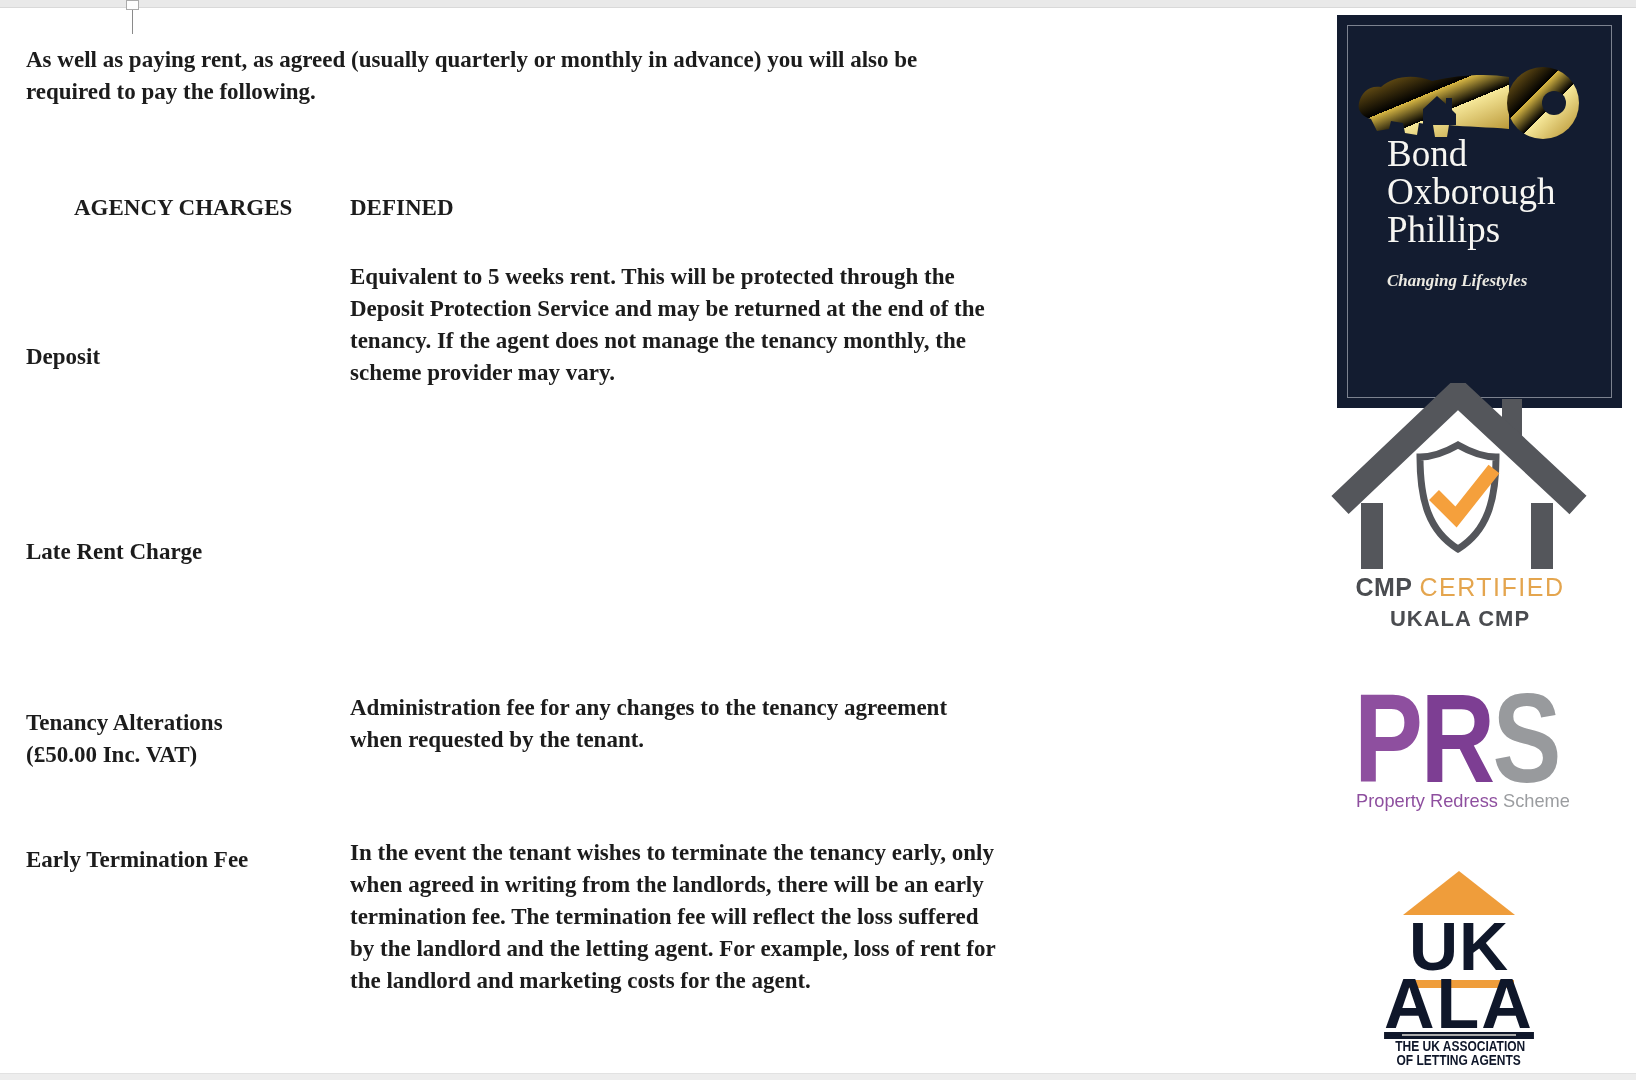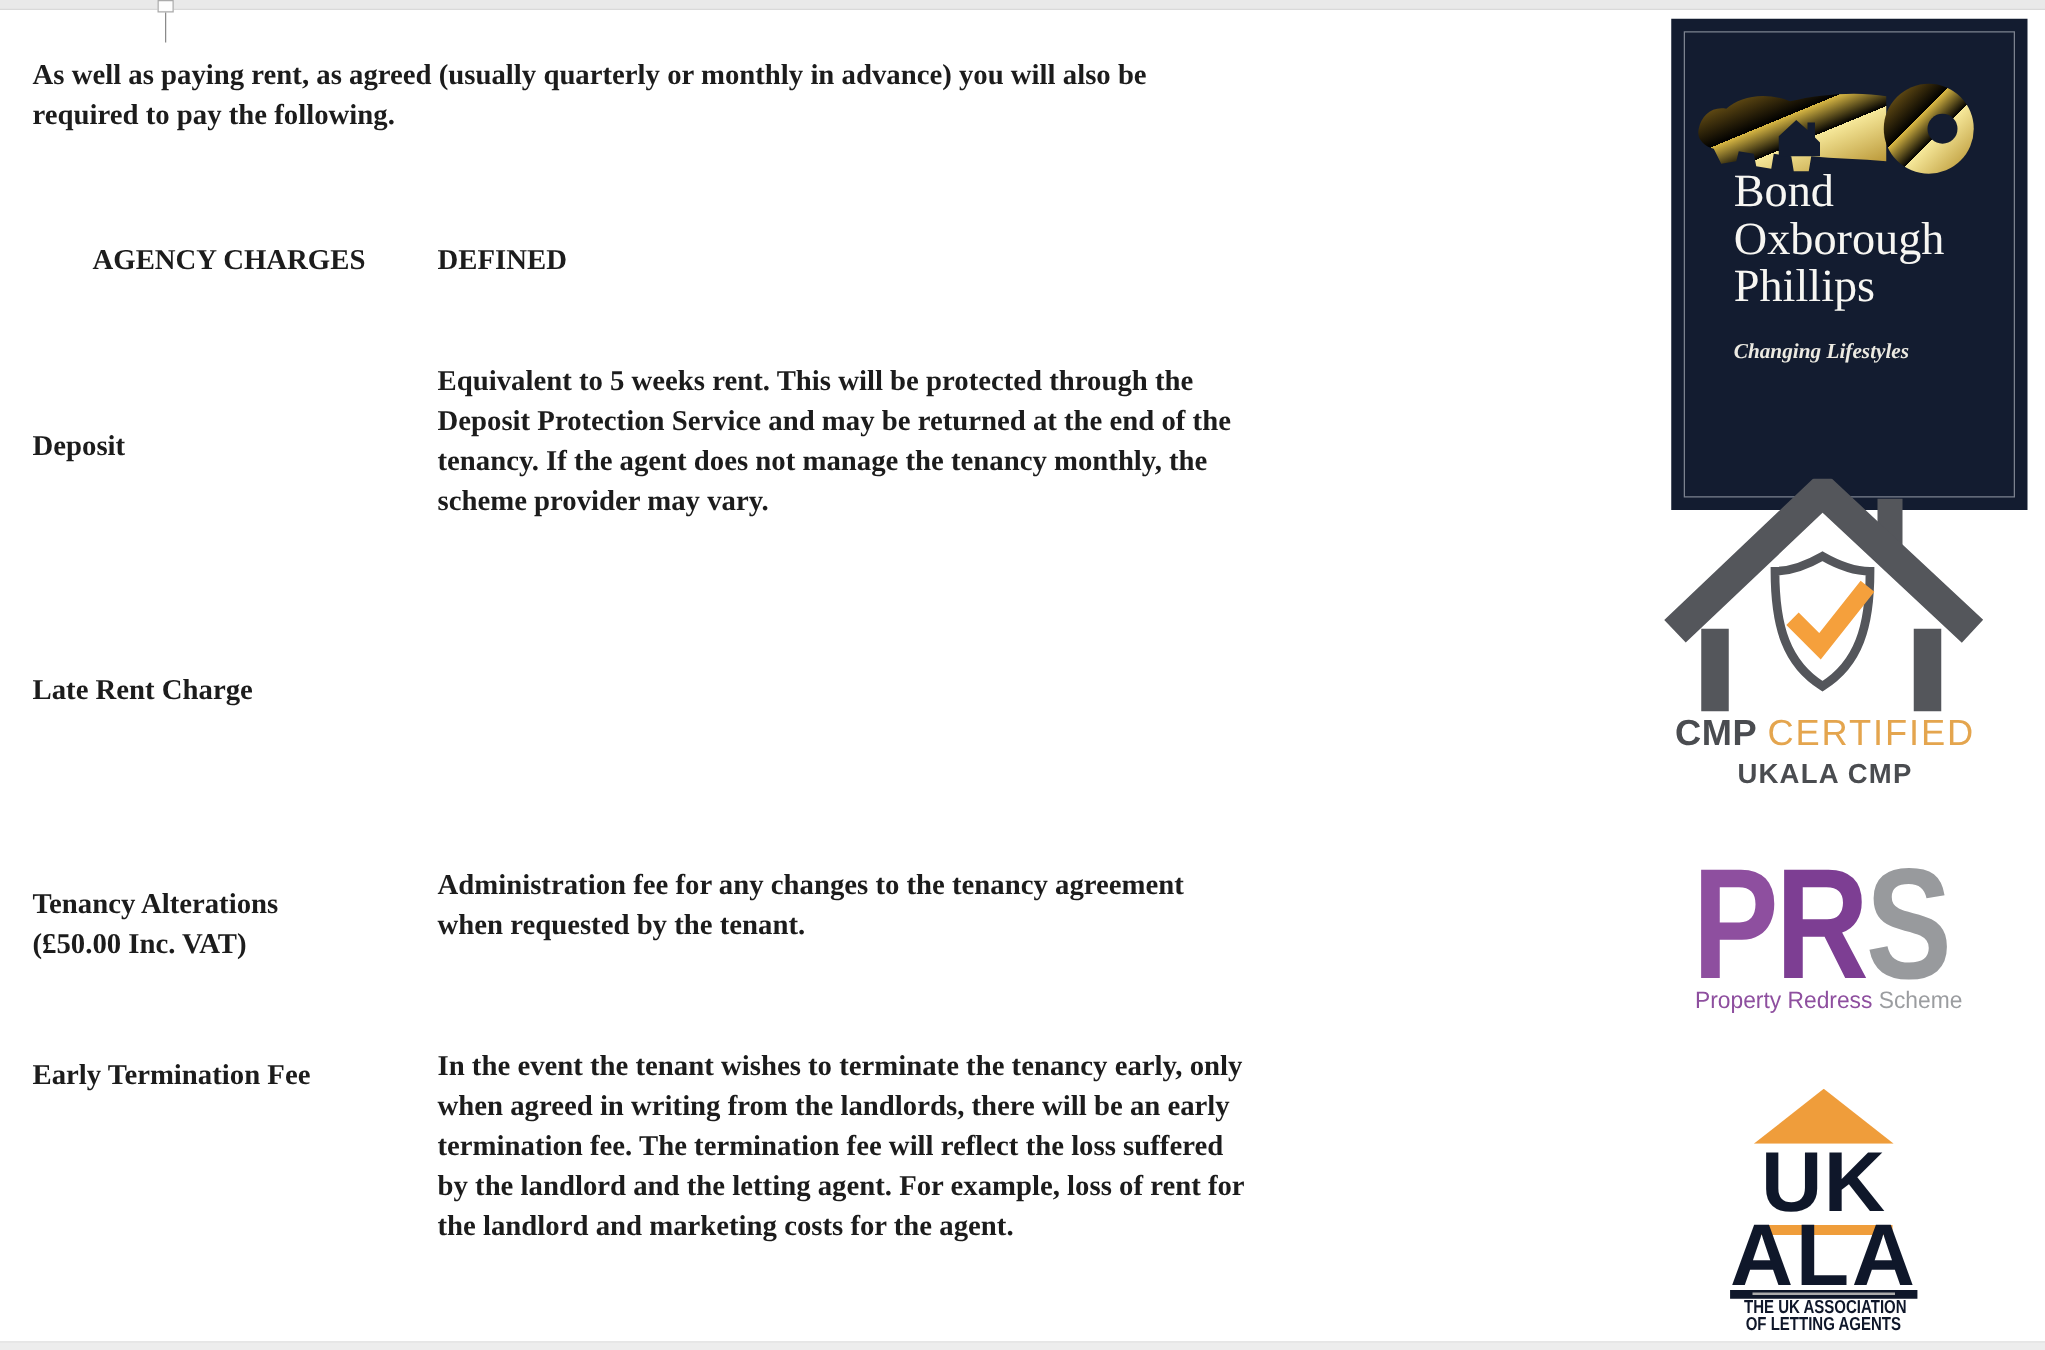--- a/index.html
+++ b/index.html
@@ -23,21 +23,21 @@
   .bond-key{position:absolute;left:0;top:18px;width:285px;height:140px;}
   .bond-name{position:absolute;left:50px;top:120px;color:#f7f6f2;font-family:"Liberation Serif",serif;
              font-size:37px;line-height:38px;font-weight:400;white-space:nowrap;}
   .bond-tagline{position:absolute;left:50px;top:256px;color:#eceae2;font-family:"Liberation Serif",serif;
                 font-style:italic;font-weight:bold;font-size:17px;white-space:nowrap;}
 
   
   .cmp-logo{position:absolute;left:1310px;top:380px;width:300px;height:255px;}
   .cmp-house{position:absolute;left:20px;top:3px;width:258px;height:192px;}
   .cmp-line1{position:absolute;left:0;top:188px;width:300px;text-align:center;white-space:nowrap;
-             font-size:29px;line-height:38px;}
+             font-size:25px;line-height:38px;}
   .cmp-word{font-weight:800;color:#4a4c50;letter-spacing:0.5px;}
   .cmp-certified{font-weight:400;color:#e4a54e;letter-spacing:1.5px;}
   .cmp-line2{position:absolute;left:0;top:226px;width:300px;text-align:center;font-size:22px;
              font-weight:800;color:#4a4c50;letter-spacing:1px;white-space:nowrap;}
 
   
   .prs-logo{position:absolute;left:1354px;top:676px;width:260px;height:145px;}
   .prs-letters{position:absolute;left:0;top:0;font-size:126px;line-height:1;font-weight:800;
                letter-spacing:-3px;transform:scaleX(0.82);transform-origin:left top;white-space:nowrap;}
   .prs-p{color:#8e4f9f;}
@@ -72,21 +72,21 @@
   <div class="caret-line"></div>
 
   <div class="doc-text" style="left:26px;top:44px;">
     <div>As well as paying rent, as agreed (usually quarterly or monthly in advance) you will also be</div>
     <div>required to pay the following.</div>
   </div>
 
   <div class="doc-text label-col" style="top:192px;margin-left:48px;">AGENCY CHARGES</div>
   <div class="doc-text def-col" style="top:192px;">DEFINED</div>
 
-  <div class="doc-text def-col" style="top:261px;margin-top:28px;">
+  <div class="doc-text def-col" style="top:261px;">
     <div>Equivalent to 5 weeks rent. This will be protected through the</div>
     <div>Deposit Protection Service and may be returned at the end of the</div>
     <div>tenancy. If the agent does not manage the tenancy monthly, the</div>
     <div>scheme provider may vary.</div>
   </div>
   <div class="doc-text label-col" style="top:341px;">Deposit</div>
 
   <div class="doc-text label-col" style="top:536px;">Late Rent Charge</div>
 
   <div class="doc-text def-col" style="top:692px;">

